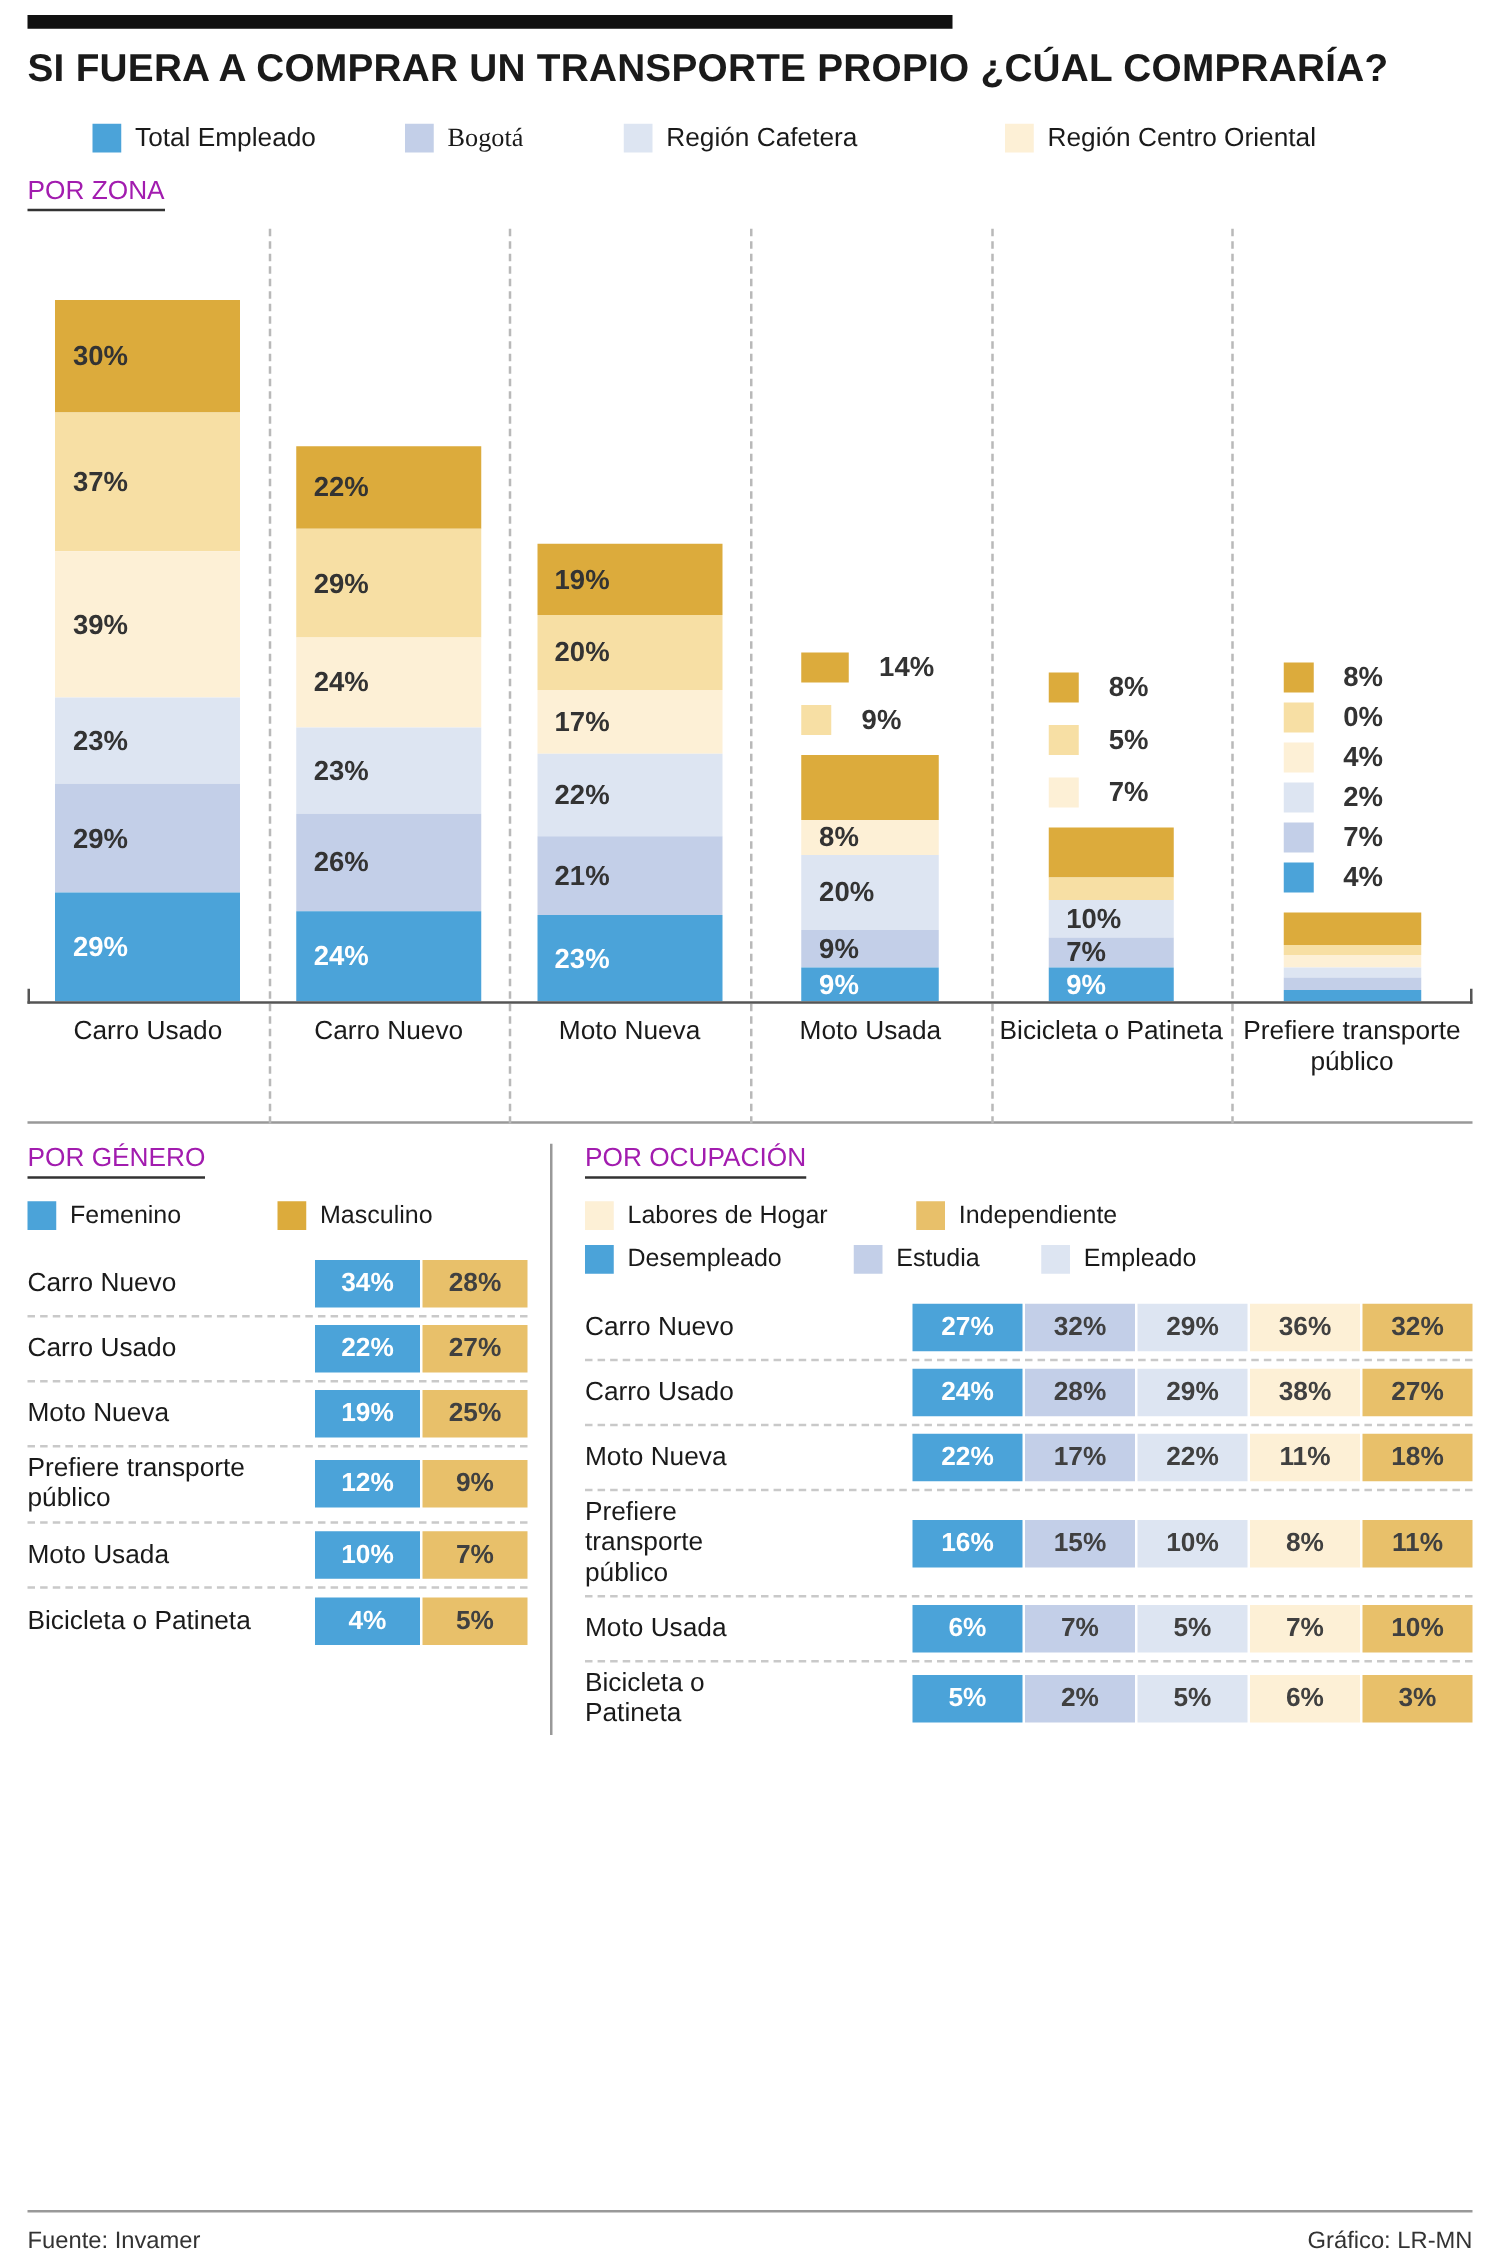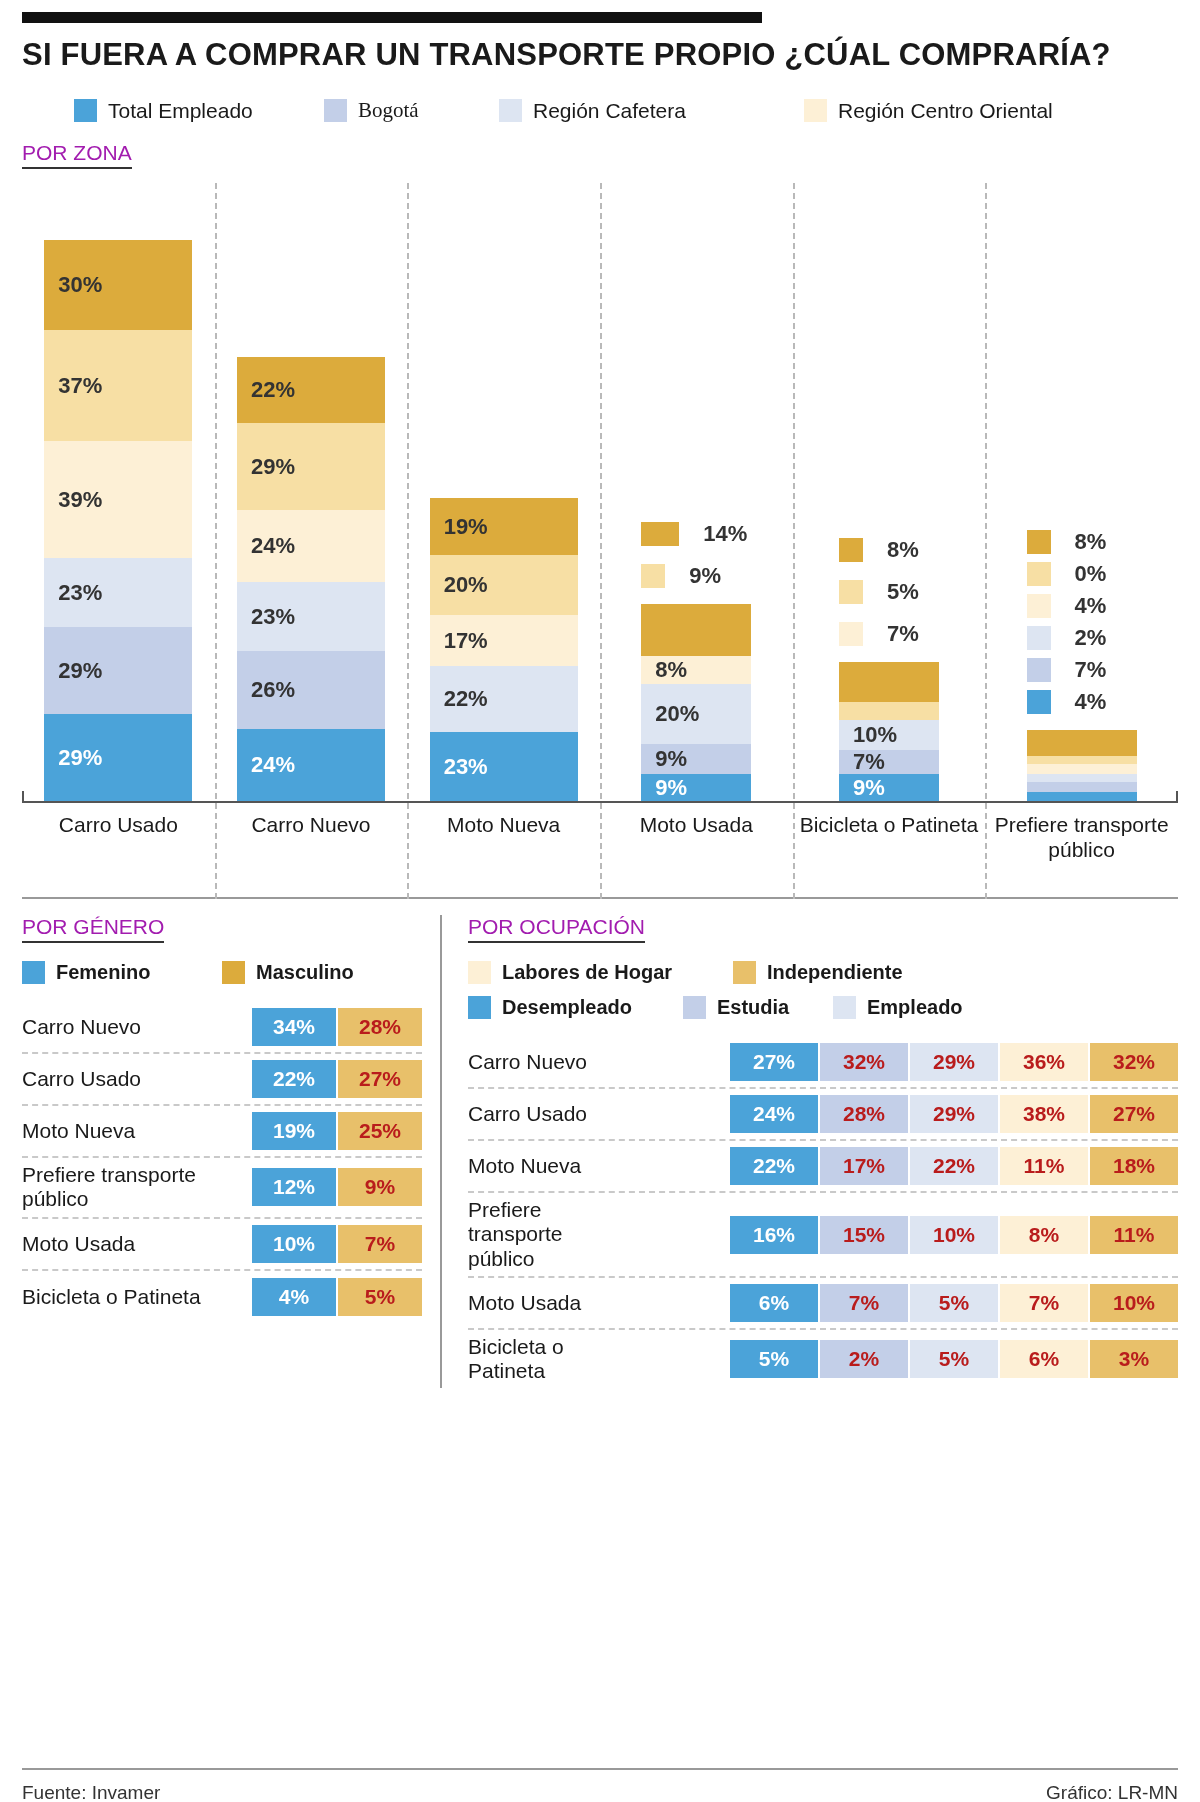--- a/index.html
+++ b/index.html
@@ -70,31 +70,31 @@
   .xlab { width:16.666%; text-align:center; font-size:21px; line-height:1.18; color:#1a1a1a; }
 
   
   .hr { border-top:2px solid #999; margin:14px 0 16px 0; }
 
   
   .panels { display:flex; }
   .panel-left { width:420px; padding-right:18px; border-right:2px solid #999; }
   .panel-right { flex:1; padding-left:26px; }
 
-  .panel-legend { margin:10px 0 18px 0;font-weight:bold; }
+  .panel-legend { margin:10px 0 18px 0; }
   .panel-legend .legend-row { margin-bottom:12px; }
   .panel-legend .legend-label { font-size:20px; }
 
   .rowitem { display:flex; align-items:center; min-height:52px; padding:5px 0; border-bottom:2px dashed #c9c9c9; }
   .rowitem:last-child { border-bottom:none; }
   .rowname { font-size:21px; line-height:1.15; color:#1a1a1a; }
   .rowbars { display:flex; margin-left:auto;justify-content:center; }
   .cell {
     display:flex; align-items:center; justify-content:center;
-    font-size:21px; font-weight:bold; color:#b91c1c; margin-left:2px;
+    font-size:21px; font-weight:bold; color:#404040; margin-left:2px;
   }
   .cell.white { color:#fff; }
   .left-cell { width:84px; height:38px; }
   .right-cell { width:88px; height:38px; }
 
   
   .footer {
     position:absolute; left:22px; right:22px; bottom:10px;
     display:flex; justify-content:space-between; font-size:19px; color:#333;
   }
@@ -192,20 +192,23 @@
             <span class="val">19%</span>
           </div>
           <div class="seg inside" style="background:#f7dfa4;height:60px;">
             <span class="val">20%</span>
           </div>
           <div class="seg inside" style="background:#fdf0d6;height:51px;">
             <span class="val">17%</span>
           </div>
           <div class="seg inside" style="background:#dde5f2;height:66px;">
             <span class="val">22%</span>
+          </div>
+          <div class="seg inside" style="background:#c3cfe8;height:63px;">
+            <span class="val">21%</span>
           </div>
           <div class="seg inside white" style="background:#4ba3d9;height:69px;">
             <span class="val">23%</span>
           </div>
         </div>
       </div>
 
       <div class="grp">
         <div class="sep"></div>
         <div class="stack" style="width:110px;">

